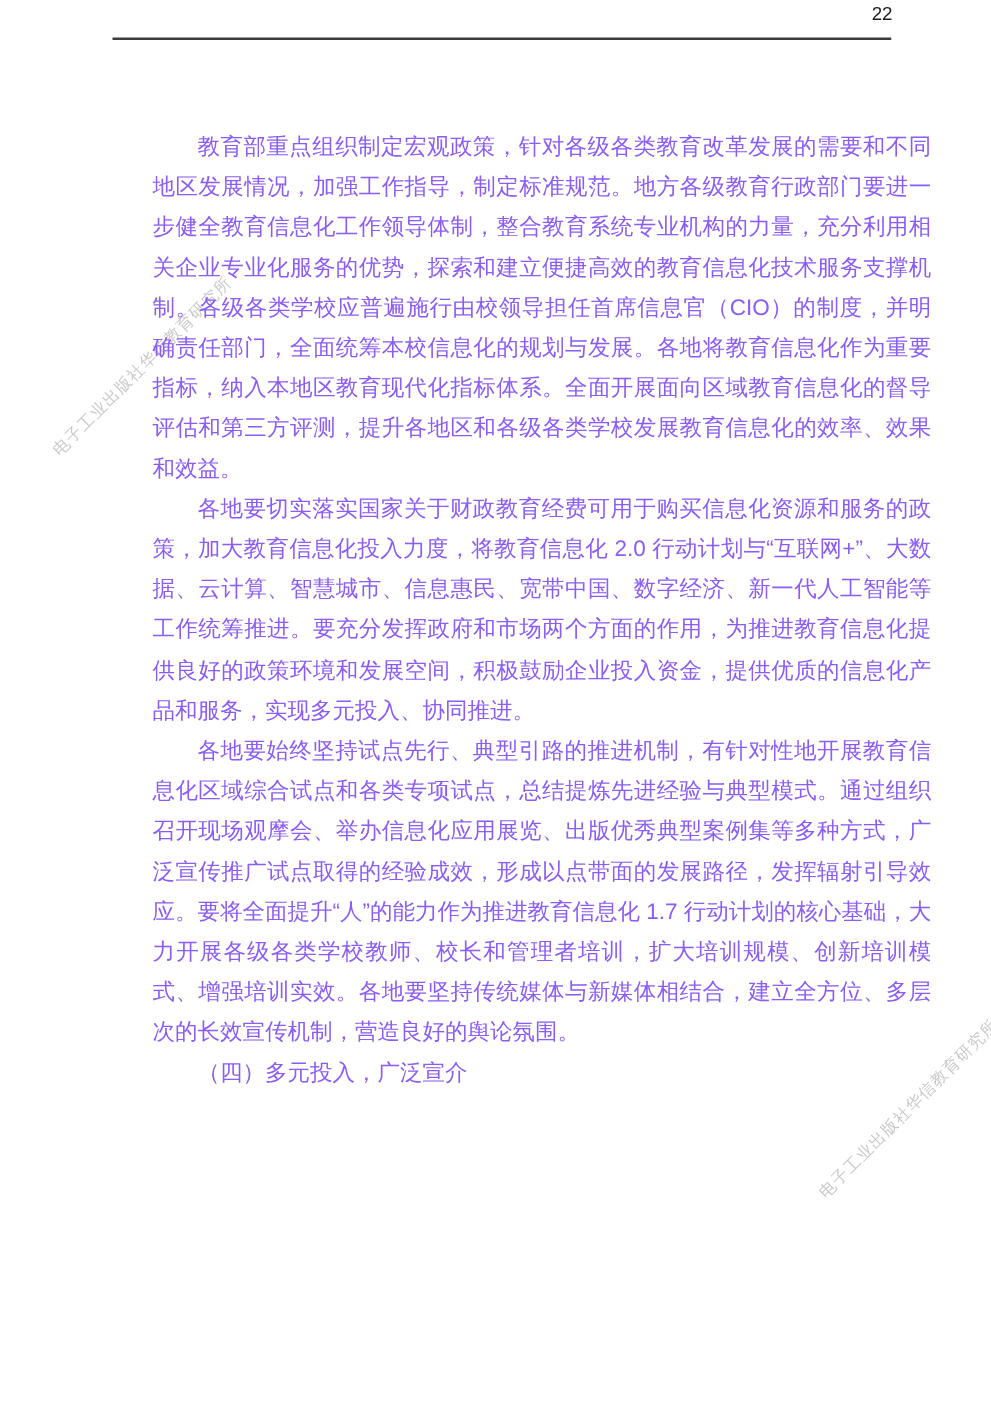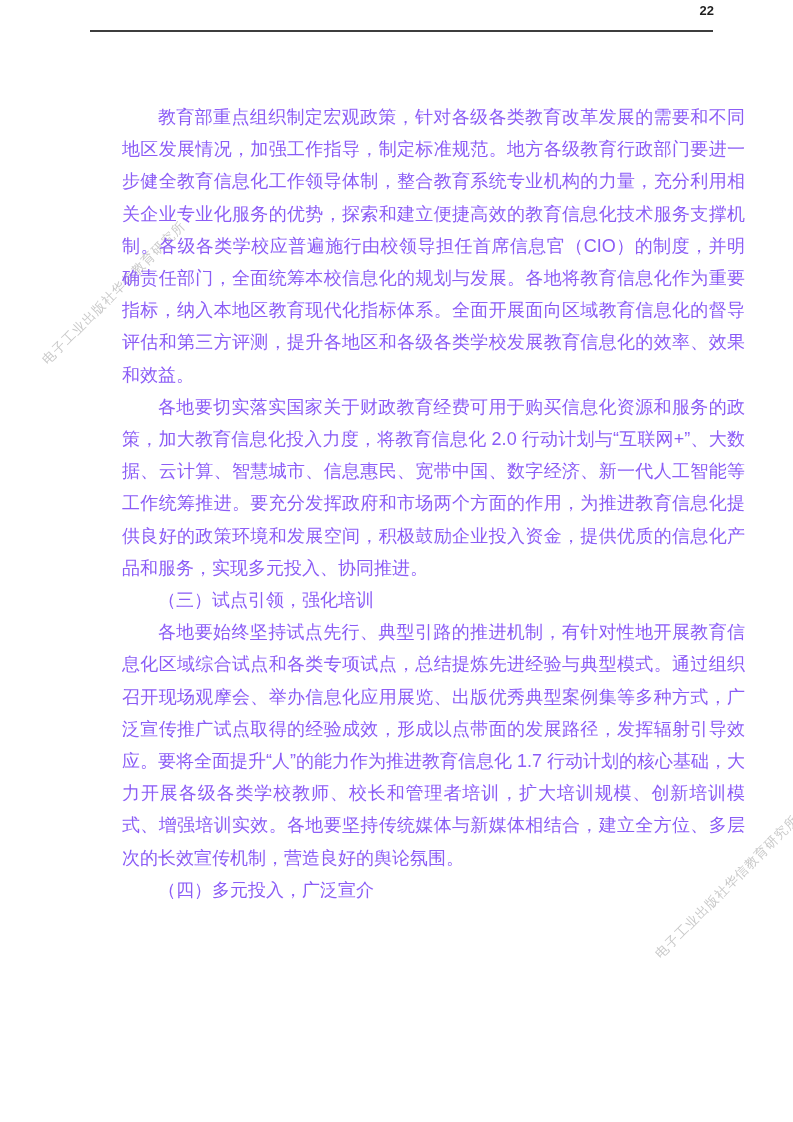--- a/index.html
+++ b/index.html
@@ -11,22 +11,22 @@
     height: 1122px;
     background: #ffffff;
     position: relative;
     overflow: hidden;
     font-family: "Liberation Sans", sans-serif;
   }
   .page-number {
     position: absolute;
     top: 3px;
     right: 79px;
-    font-size: 13px;
-    font-weight: 700;
+    font-size: 15px;
+    font-weight: 400;
     color: #1f1f1f;
   }
   .header-rule {
     position: absolute;
     top: 30px;
     left: 90px;
     width: 623px;
     height: 2px;
     background: #3d3d3d;
   }
@@ -69,16 +69,15 @@
 
 <div class="header-rule"></div>
 
 <div class="watermark wm-left">电子工业出版社华信教育研究所</div>
 
 <div class="watermark wm-right">电子工业出版社华信教育研究所</div>
 
 <div class="content">
   <p>教育部重点组织制定宏观政策，针对各级各类教育改革发展的需要和不同地区发展情况，加强工作指导，制定标准规范。地方各级教育行政部门要进一步健全教育信息化工作领导体制，整合教育系统专业机构的力量，充分利用相关企业专业化服务的优势，探索和建立便捷高效的教育信息化技术服务支撑机制。各级各类学校应普遍施行由校领导担任首席信息官（CIO）的制度，并明确责任部门，全面统筹本校信息化的规划与发展。各地将教育信息化作为重要指标，纳入本地区教育现代化指标体系。全面开展面向区域教育信息化的督导评估和第三方评测，提升各地区和各级各类学校发展教育信息化的效率、效果和效益。</p>
   <p>各地要切实落实国家关于财政教育经费可用于购买信息化资源和服务的政策，加大教育信息化投入力度，将教育信息化 2.0 行动计划与“互联网+”、大数据、云计算、智慧城市、信息惠民、宽带中国、数字经济、新一代人工智能等工作统筹推进。要充分发挥政府和市场两个方面的作用，为推进教育信息化提供良好的政策环境和发展空间，积极鼓励企业投入资金，提供优质的信息化产品和服务，实现多元投入、协同推进。</p>
-  <p>（三）试点引领，强化培训</p>
   <p>各地要始终坚持试点先行、典型引路的推进机制，有针对性地开展教育信息化区域综合试点和各类专项试点，总结提炼先进经验与典型模式。通过组织召开现场观摩会、举办信息化应用展览、出版优秀典型案例集等多种方式，广泛宣传推广试点取得的经验成效，形成以点带面的发展路径，发挥辐射引导效应。要将全面提升“人”的能力作为推进教育信息化 1.7 行动计划的核心基础，大力开展各级各类学校教师、校长和管理者培训，扩大培训规模、创新培训模式、增强培训实效。各地要坚持传统媒体与新媒体相结合，建立全方位、多层次的长效宣传机制，营造良好的舆论氛围。</p>
   <p>（四）多元投入，广泛宣介</p>
 </div>
 
 </body></html>

